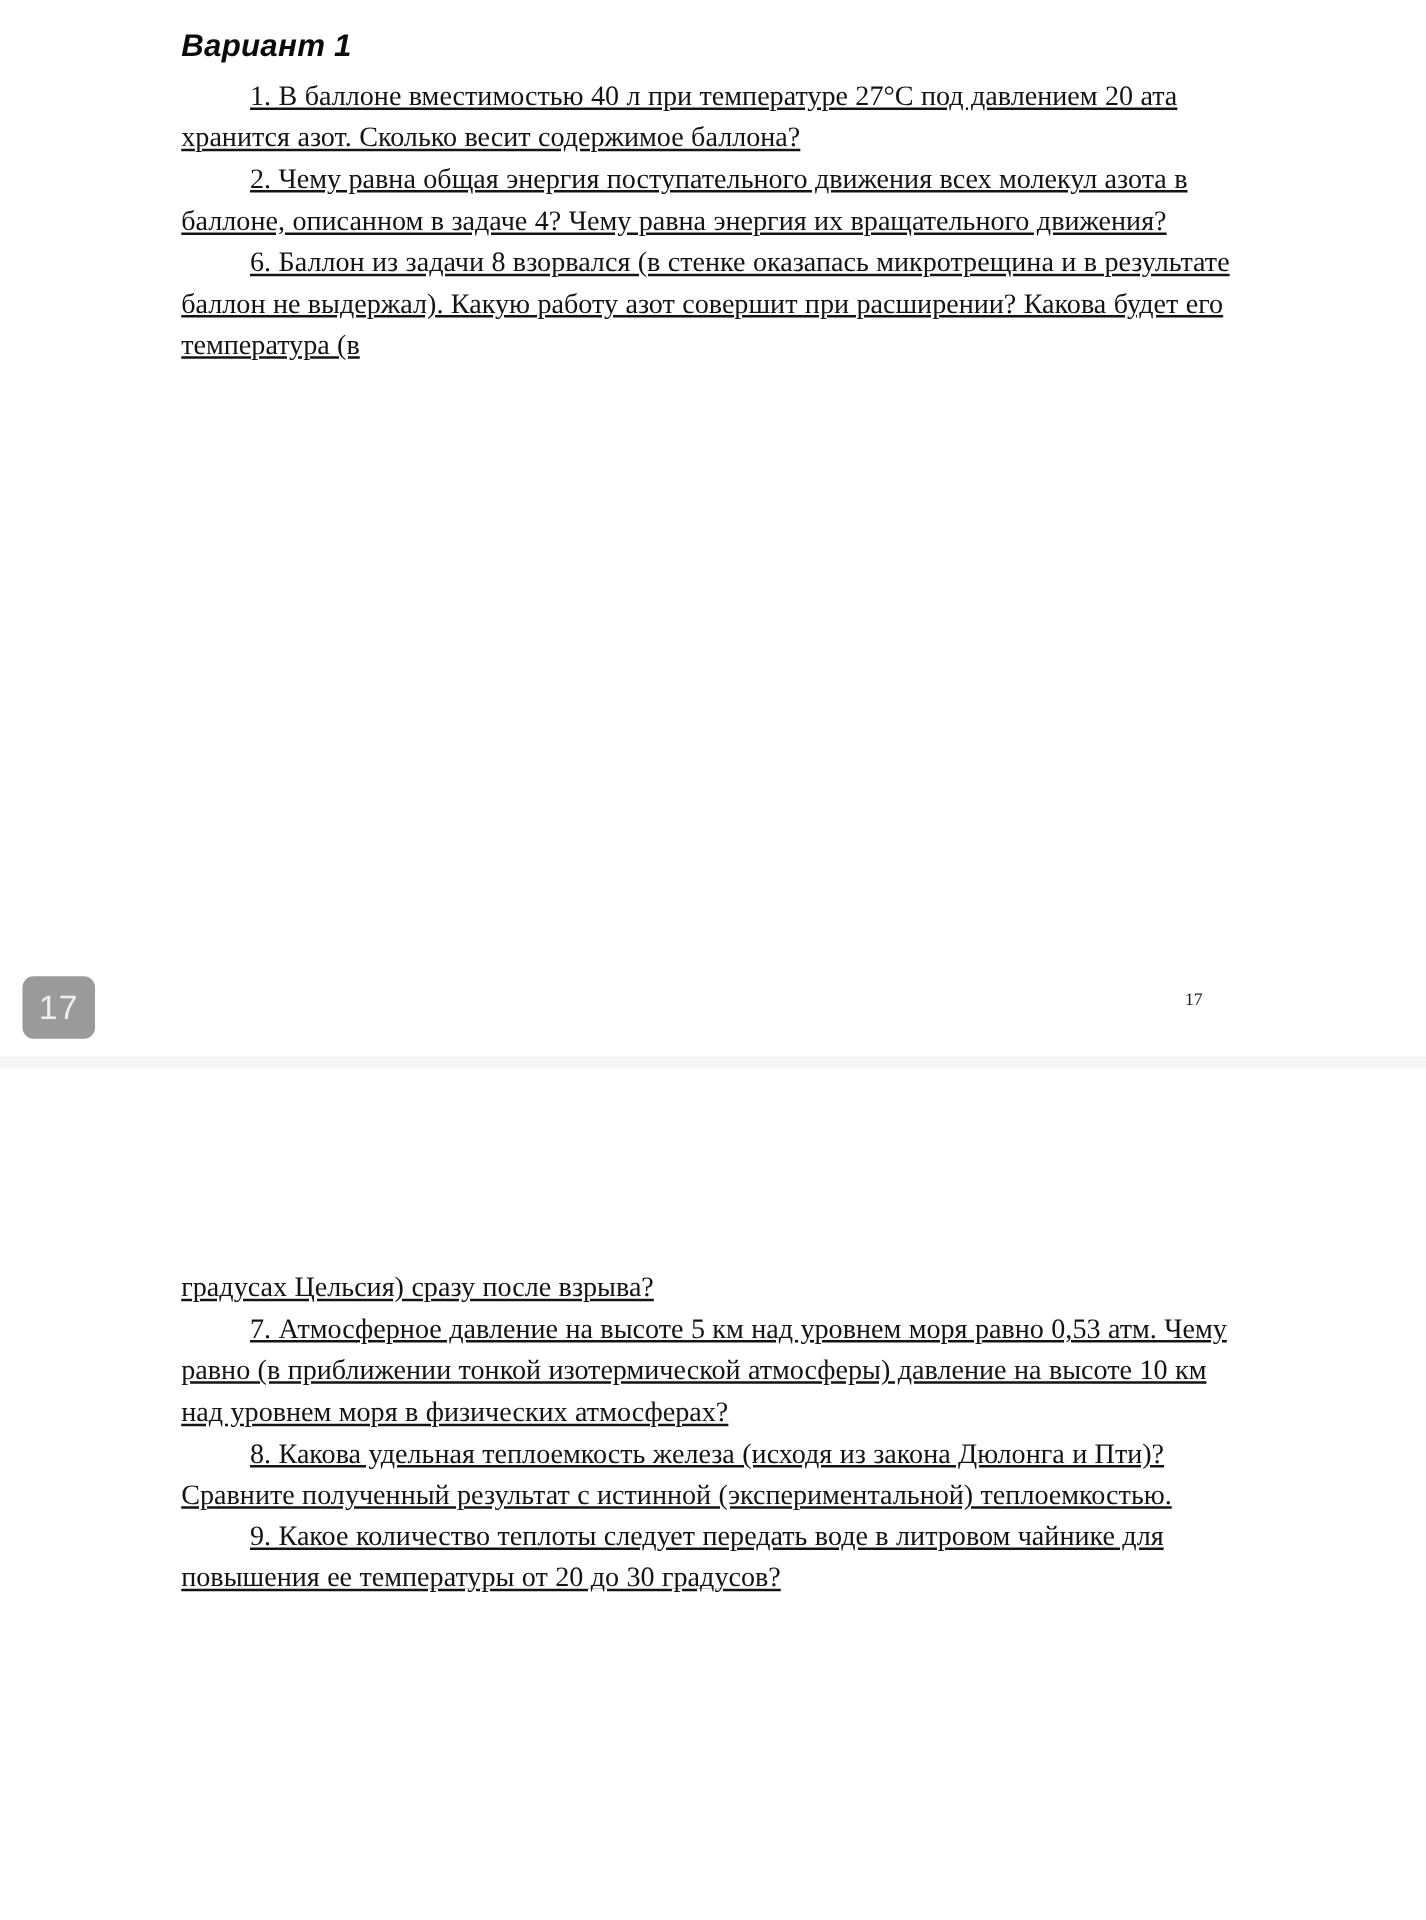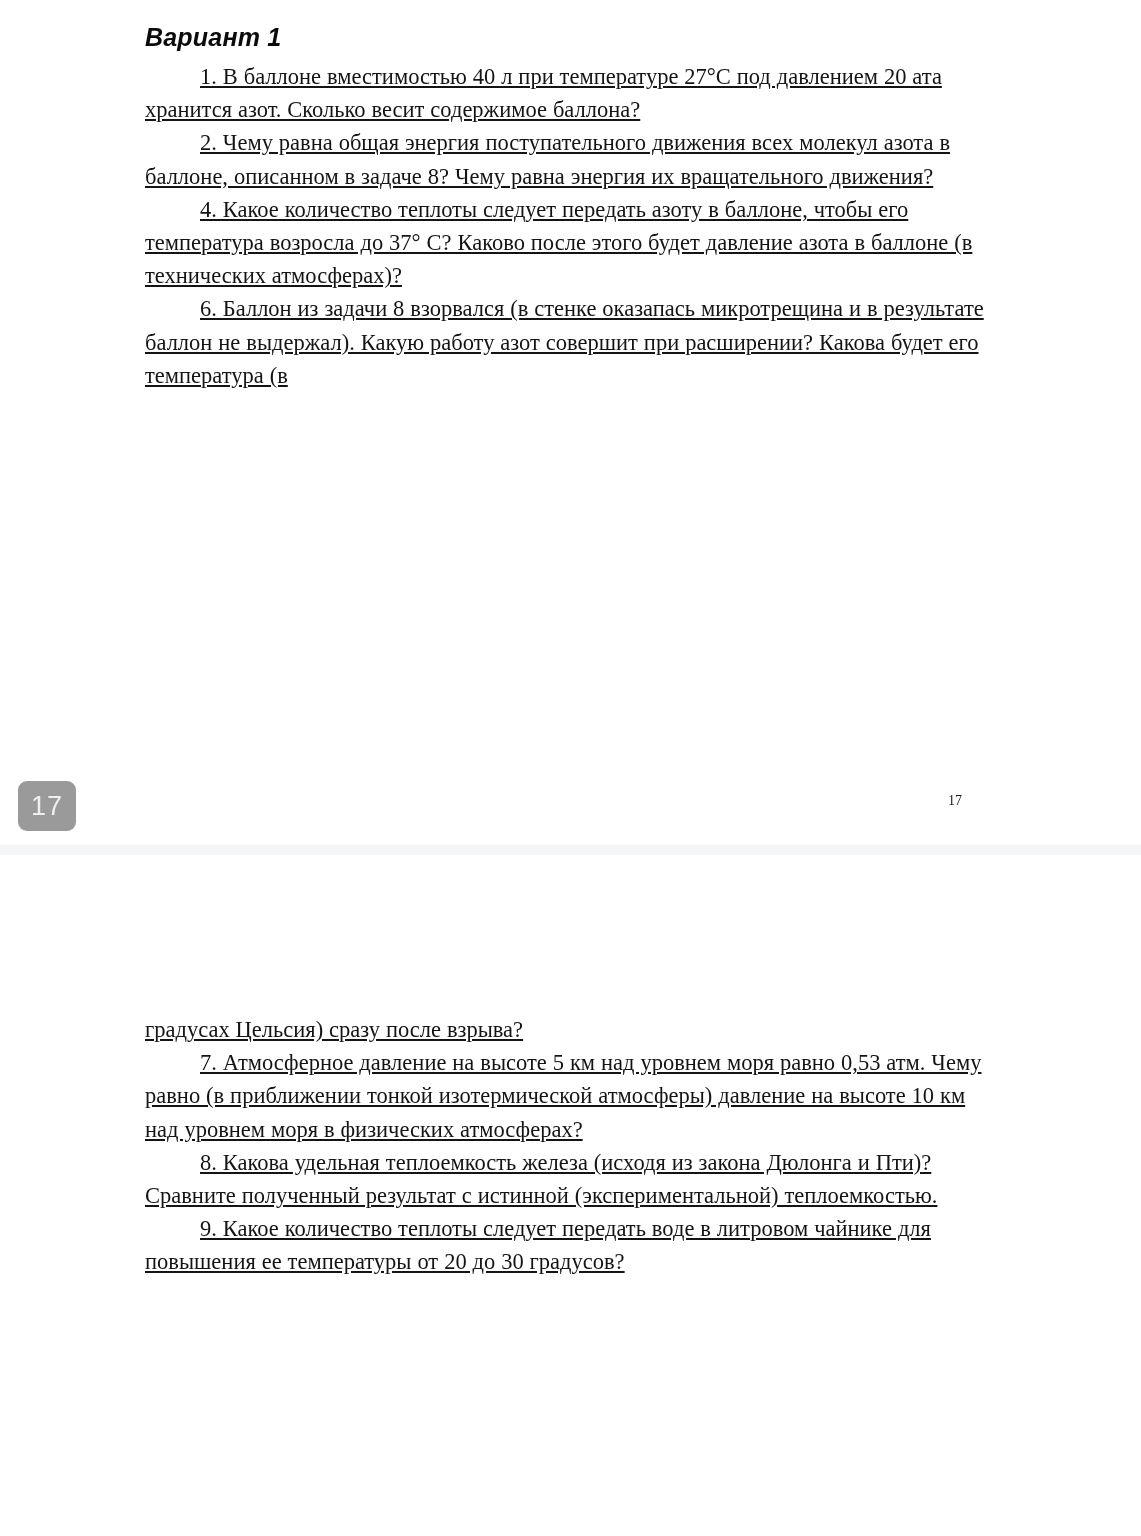--- a/index.html
+++ b/index.html
@@ -114,22 +114,21 @@
 <body>
 
 <div class="viewer">
 
   <div class="page page--first">
 
     <div class="textcol">
       <h1 class="doc-heading">Вариант 1</h1>
 
       <p class="para">1. В баллоне вместимостью 40 л при температуре 27°C под давлением 20 ата хранится азот. Сколько весит содержимое баллона?</p>
-      <p class="para">2. Чему равна общая энергия поступательного движения всех молекул азота в баллоне, описанном в задаче 8? Чему равна энергия их вращательного движения?</p>
-      <p class="para">4. Какое количество теплоты следует передать азоту в баллоне, чтобы его температура возросла до 37° C? Каково после этого будет давление азота в баллоне (в технических атмосферах)?</p>
+      <p class="para">2. Чему равна общая энергия поступательного движения всех молекул азота в баллоне, описанном в задаче 4? Чему равна энергия их вращательного движения?</p>
       <p class="para">6. Баллон из задачи 8 взорвался (в стенке оказапась микротрещина и в результате баллон не выдержал). Какую работу азот совершит при расширении? Какова будет его температура (в</p>
     </div>
 
     <div class="page-number">17</div>
   </div>
 
   <div class="page-gap"></div>
 
   <div class="page page--second">
 

